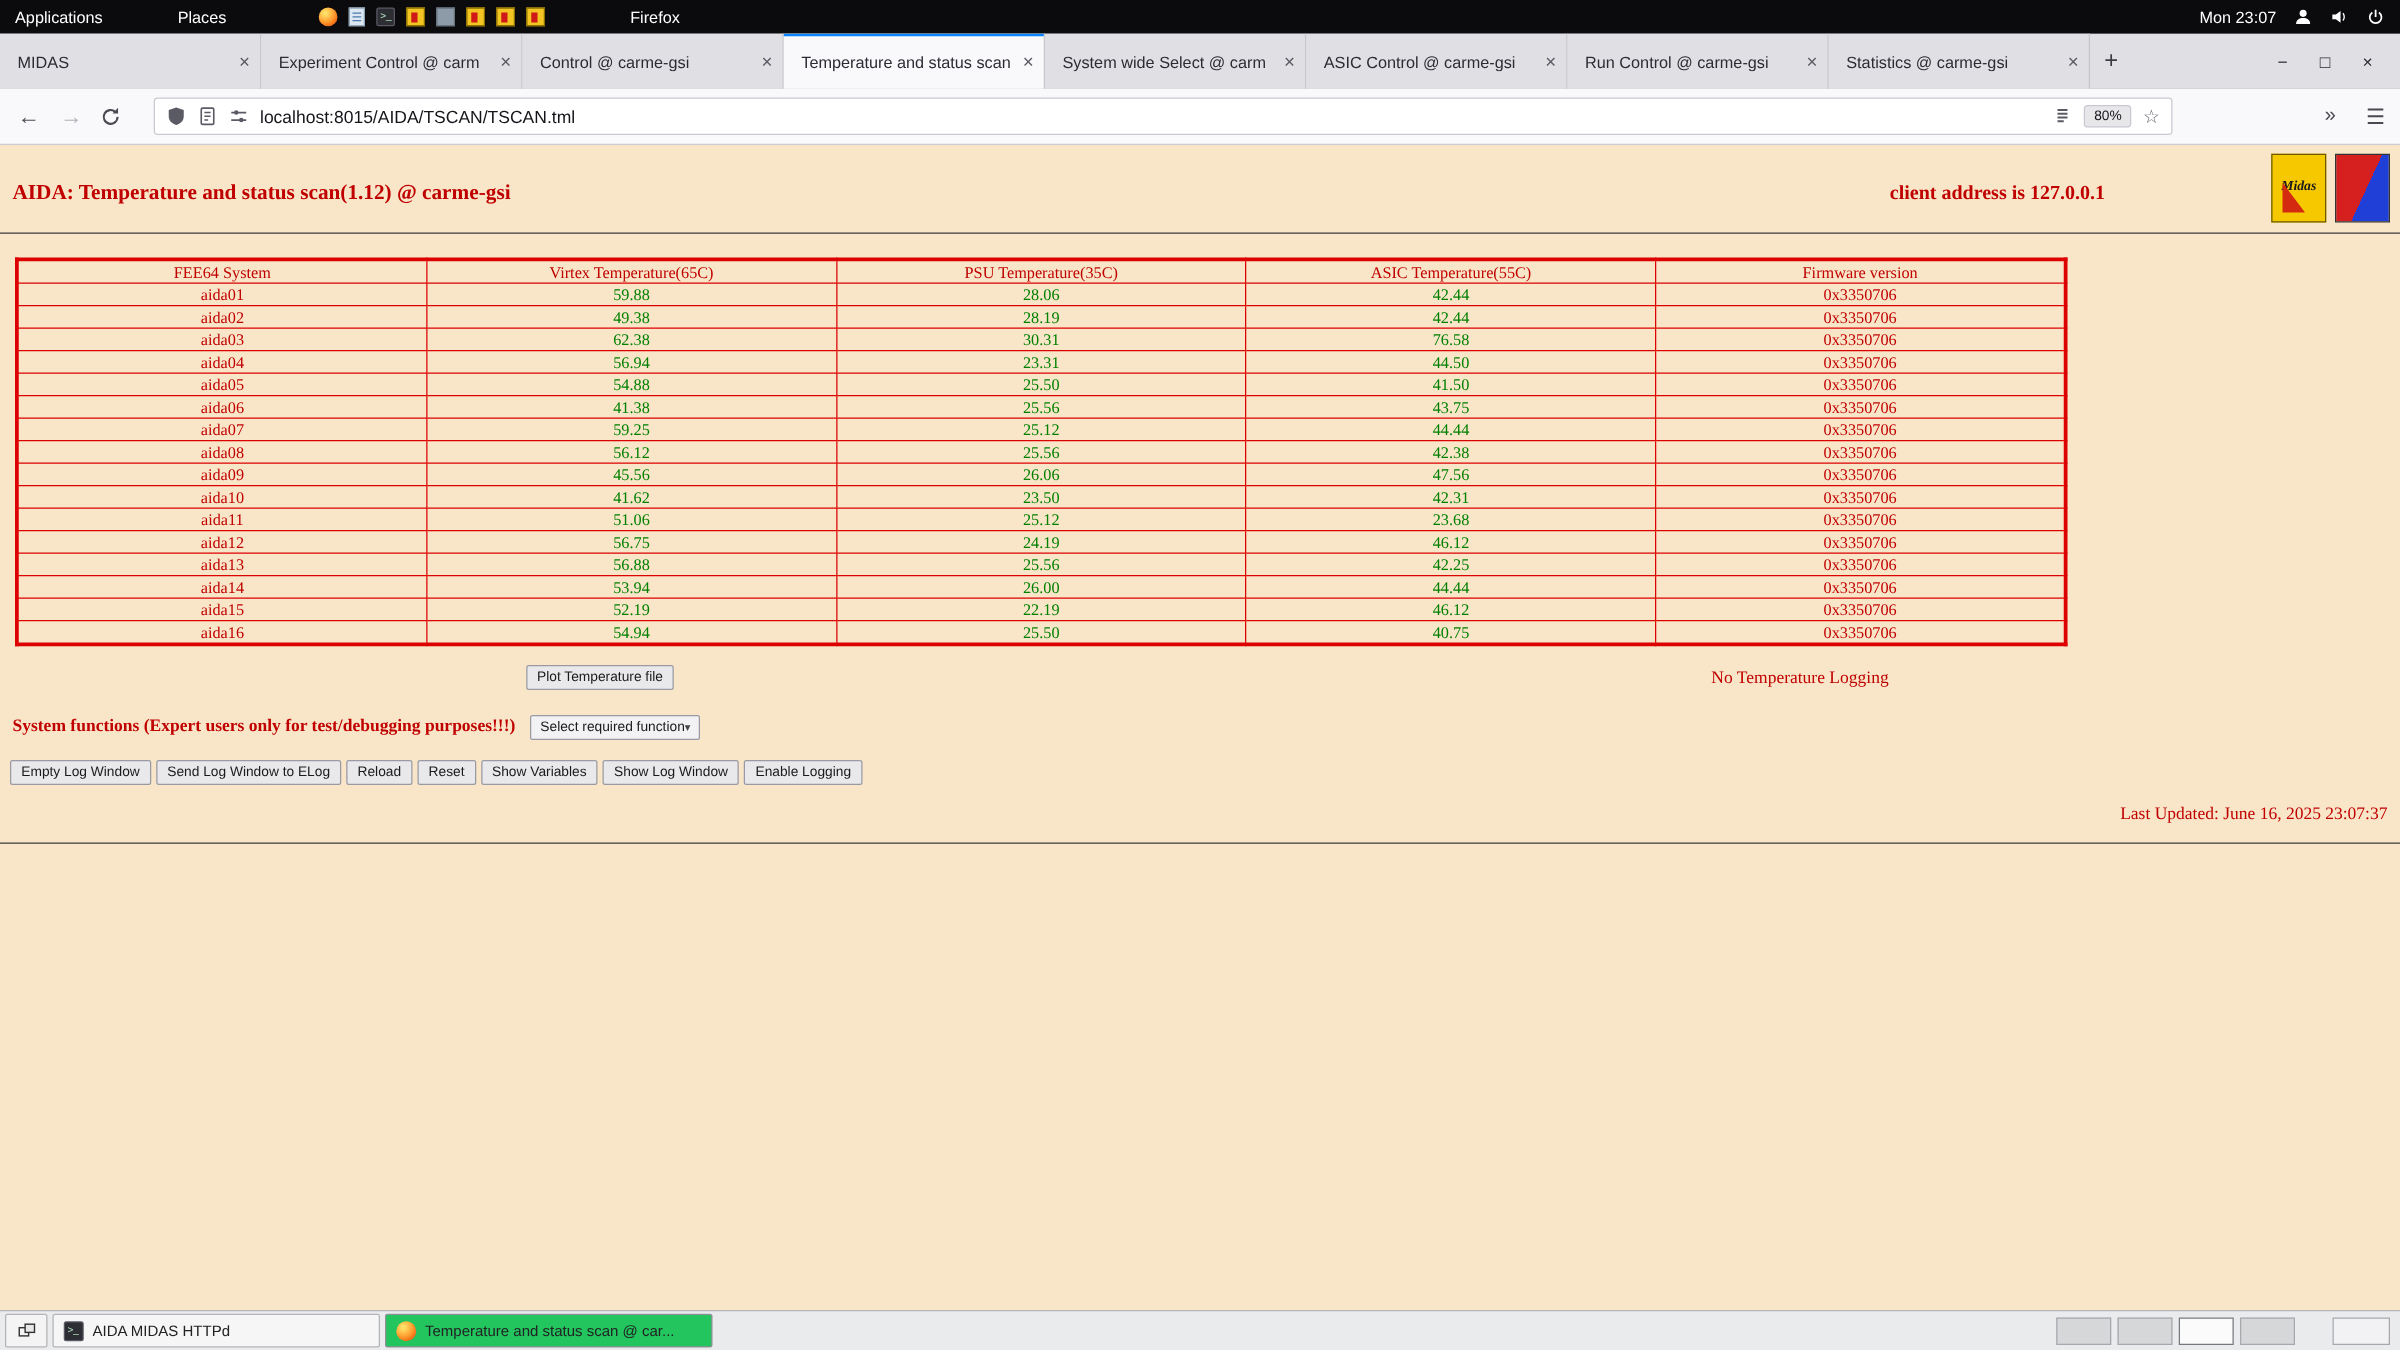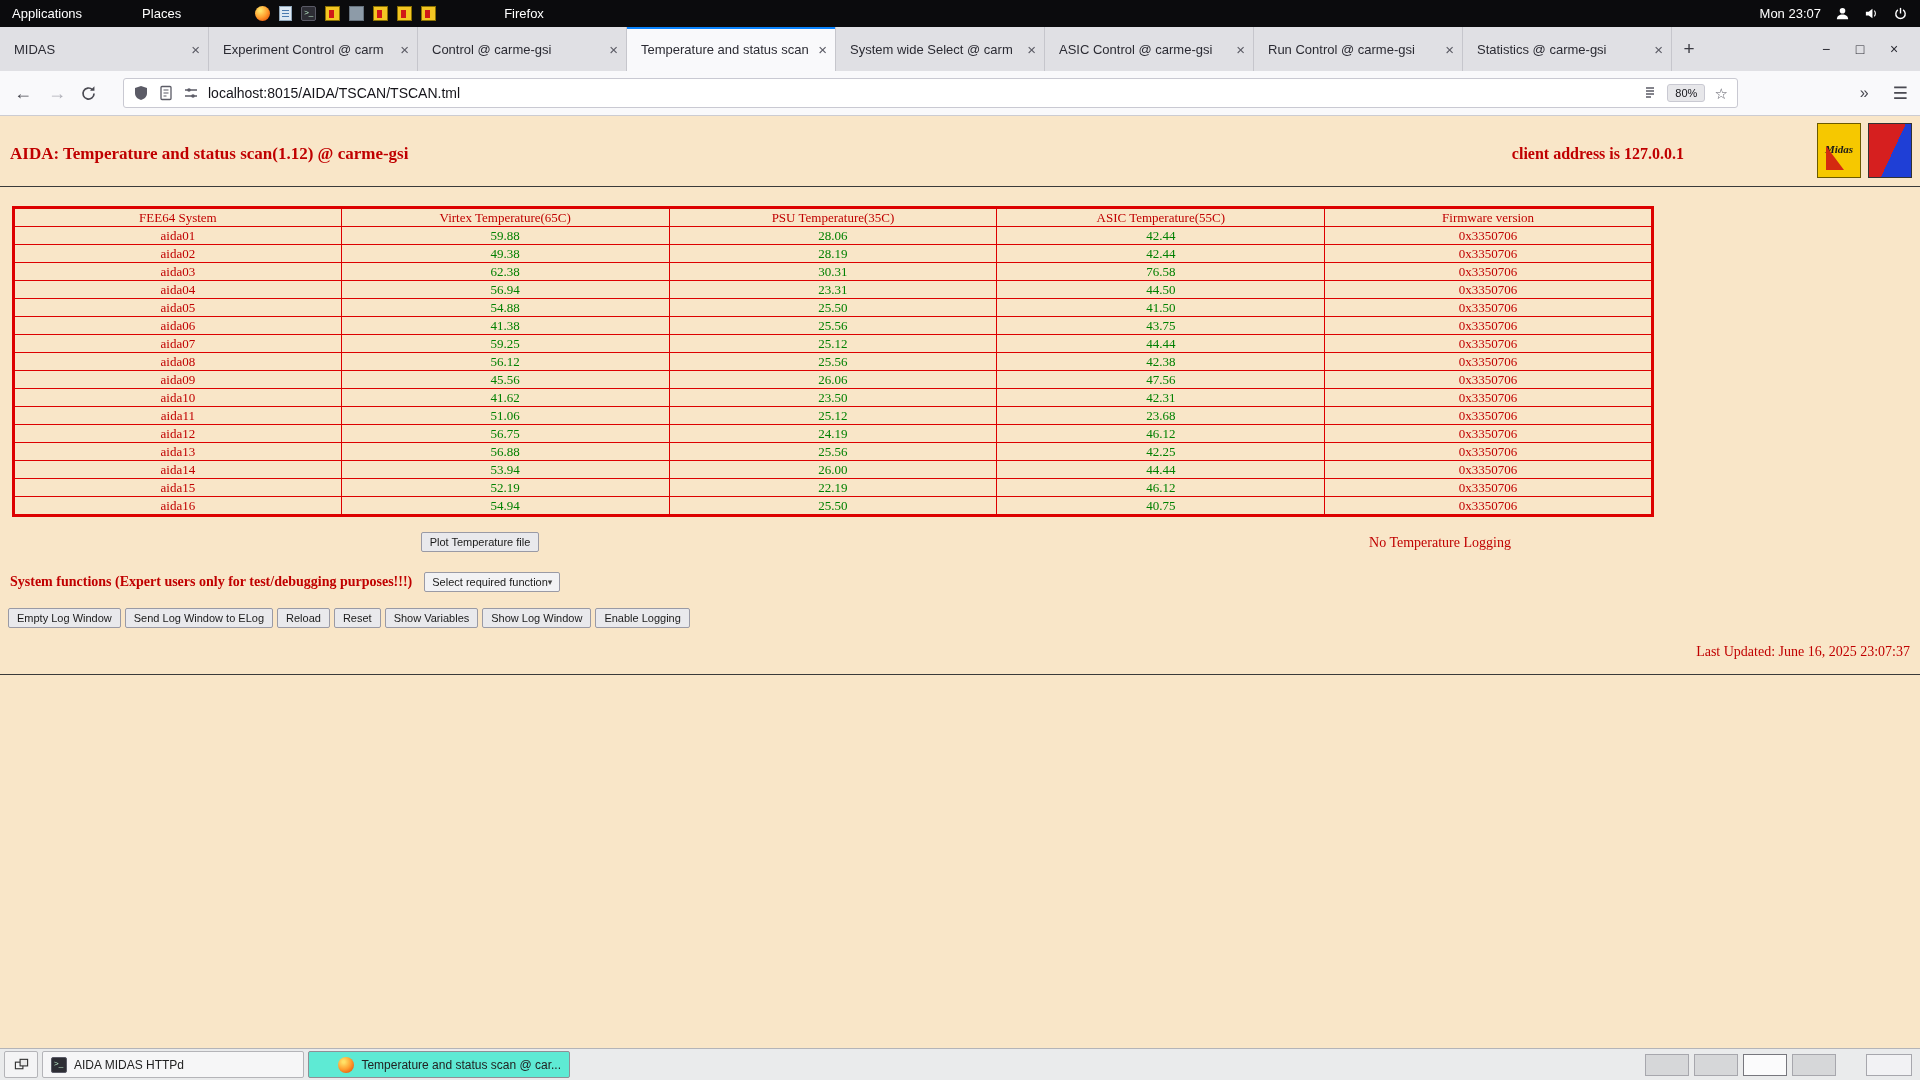--- a/index.html
+++ b/index.html
@@ -85,21 +85,21 @@
   .fake-select .caret{font-size:9px;color:#444;}
 
   .buttons-row{margin:16px 0 0 8px;display:flex;gap:4px;}
   .last-updated{text-align:right;color:var(--red);font-size:14px;margin:16px 10px 0 0;}
   hr.rule2{border:none;border-top:1px solid #3a3a3a;margin:14px 0 0 0;}
 
   
   .taskbar{height:32px;background:#eaebec;border-top:1px solid #b4b4b8;display:flex;align-items:stretch;padding:2px 4px;gap:4px;font-size:12px;color:#222;flex:0 0 auto;font-family:"Liberation Sans",sans-serif;}
   .show-desktop{width:34px;border:1px solid #b4b4b8;background:#f4f4f5;display:flex;align-items:center;justify-content:center;border-radius:2px;}
   .task-btn{width:262px;display:flex;align-items:center;gap:7px;padding:12px 8px;border:1px solid #b4b4b8;border-radius:2px;background:#f6f6f7;}
-  .task-btn.active{background:#5eead4;border-color:#8f8f96;justify-content:flex-end;}
+  .task-btn.active{background:#22c55e;border-color:#8f8f96;}
   .task-btn .t-title{white-space:nowrap;overflow:hidden;}
   .task-icon{width:16px;height:16px;flex:0 0 auto;position:relative;}
   .task-icon.term{background:#2d2d34;border:1px solid #5a5a66;border-radius:2px;}
   .task-icon.term::after{content:">_";position:absolute;left:2px;top:1px;font-size:8px;color:#bfeecb;}
   .task-icon.ffx{border-radius:50%;background:radial-gradient(circle at 35% 30%,#ffe066 8%,#ff9d2e 50%,#e8590c 85%);}
   .tb-spacer{flex:1;}
   .pager{display:flex;gap:5px;align-items:center;margin-right:26px;}
   .ws{width:44px;height:22px;background:#d6d7d9;border:1px solid #a7a7ad;}
   .ws.active{background:#fbfbfc;border-color:#77777e;}
   .applet-box{width:46px;height:22px;border:1px solid #a7a7ad;background:#f2f2f4;align-self:center;margin-right:4px;}

